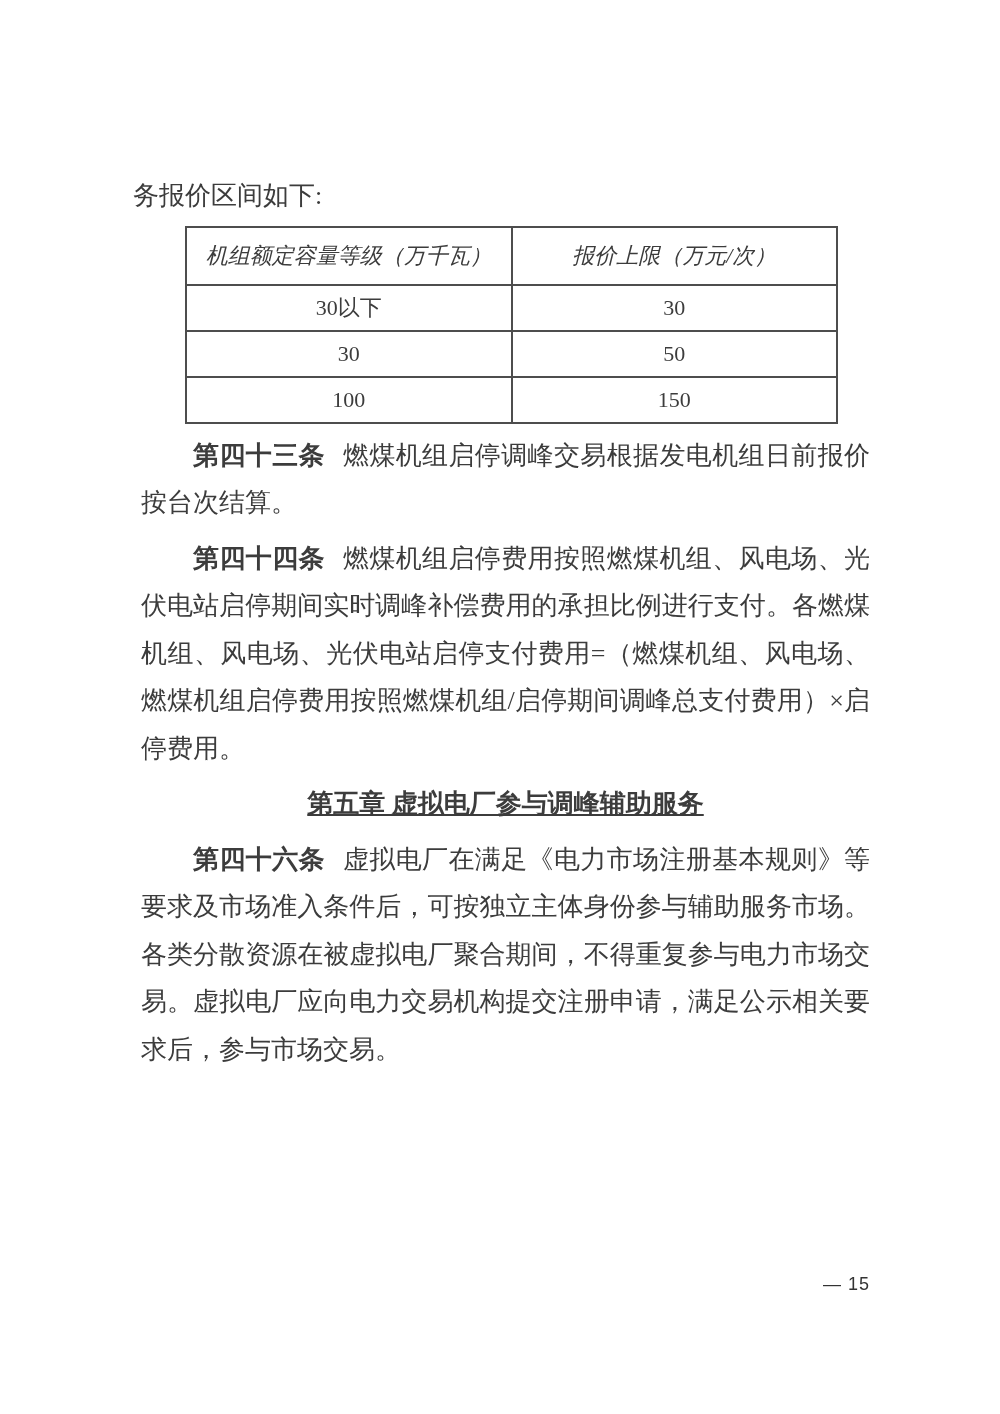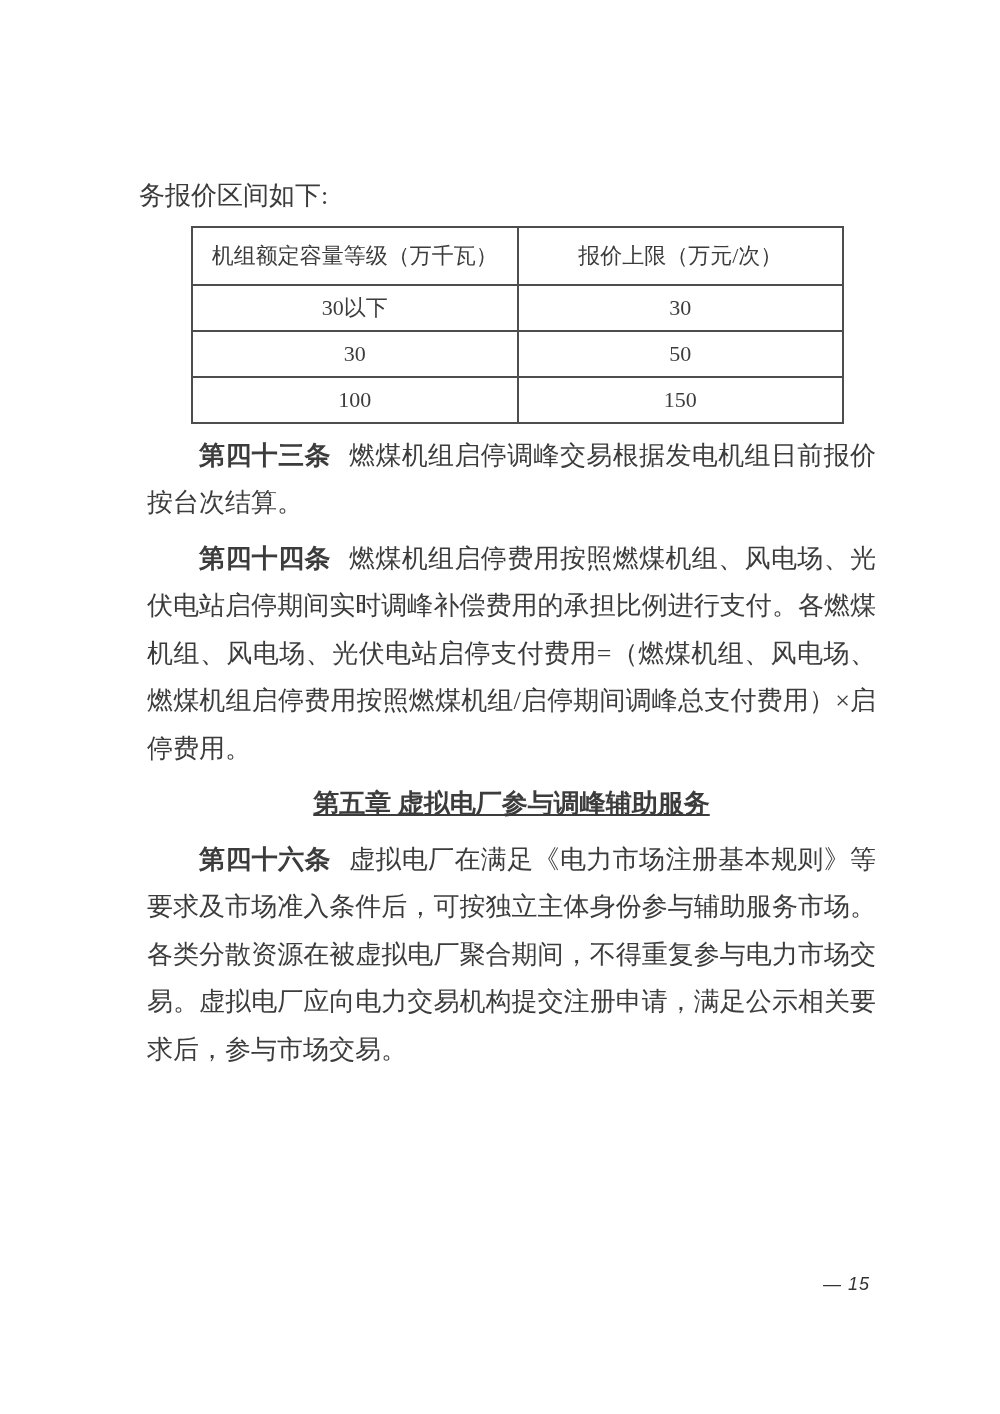--- a/index.html
+++ b/index.html
@@ -11,21 +11,21 @@
     position: relative;
     width: 1000px;
     height: 1414px;
     background: #ffffff;
     font-family: "Liberation Serif", "DejaVu Serif", serif;
     color: #3c3c3c;
     overflow: hidden;
   }
   .content {
     position: absolute;
-    left: 139px;
+    left: 133px;
     top: 172px;
     width: 745px;
   }
   .intro {
     margin: 0;
     font-size: 26px;
     line-height: 47.5px;
     text-align: left;
   }
   table.price-table {
@@ -38,21 +38,21 @@
   table.price-table th,
   table.price-table td {
     border: 2px solid #4d4d4d;
     text-align: center;
     vertical-align: middle;
     font-weight: normal;
     font-size: 22px;
     color: #3c3c3c;
     padding: 0;
   }
-  table.price-table th { height: 56px; }
+  table.price-table th { height: 56px; font-style: italic; }
   table.price-table td { height: 44px; }
   .para {
     margin: 8px;
     font-size: 26px;
     line-height: 47.5px;
     text-align: justify;
     text-justify: inter-character;
     text-indent: 2em;
   }
   .para .lead {
@@ -69,21 +69,20 @@
     text-decoration: underline;
   }
   .page-number {
     position: absolute;
     top: 1274px;
     right: 130px;
     font-size: 18px;
     letter-spacing: 1px;
     color: #333333;
     font-family: "Liberation Sans", "DejaVu Sans", sans-serif;
-    font-style: italic;
   }
 </style>
 </head>
 <body>
 
 <div class="page">
   <div class="content">
 
     <p class="intro">务报价区间如下:</p>
 

